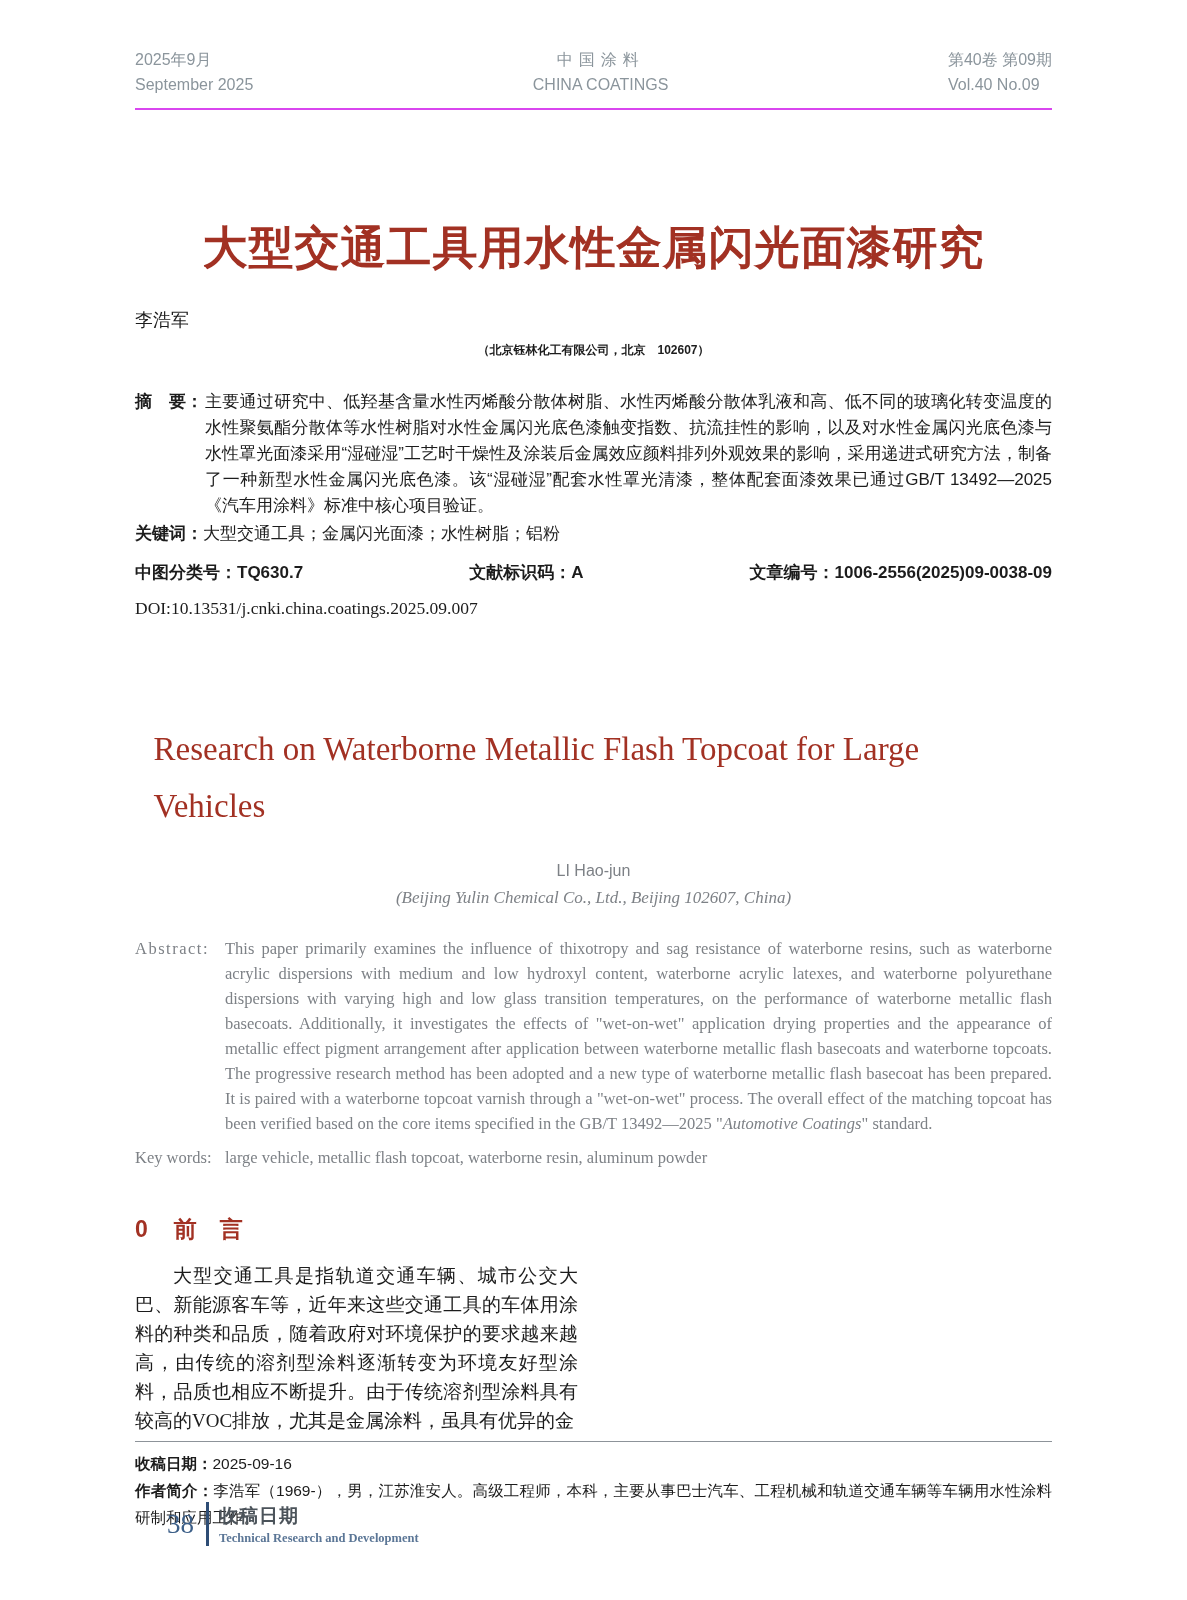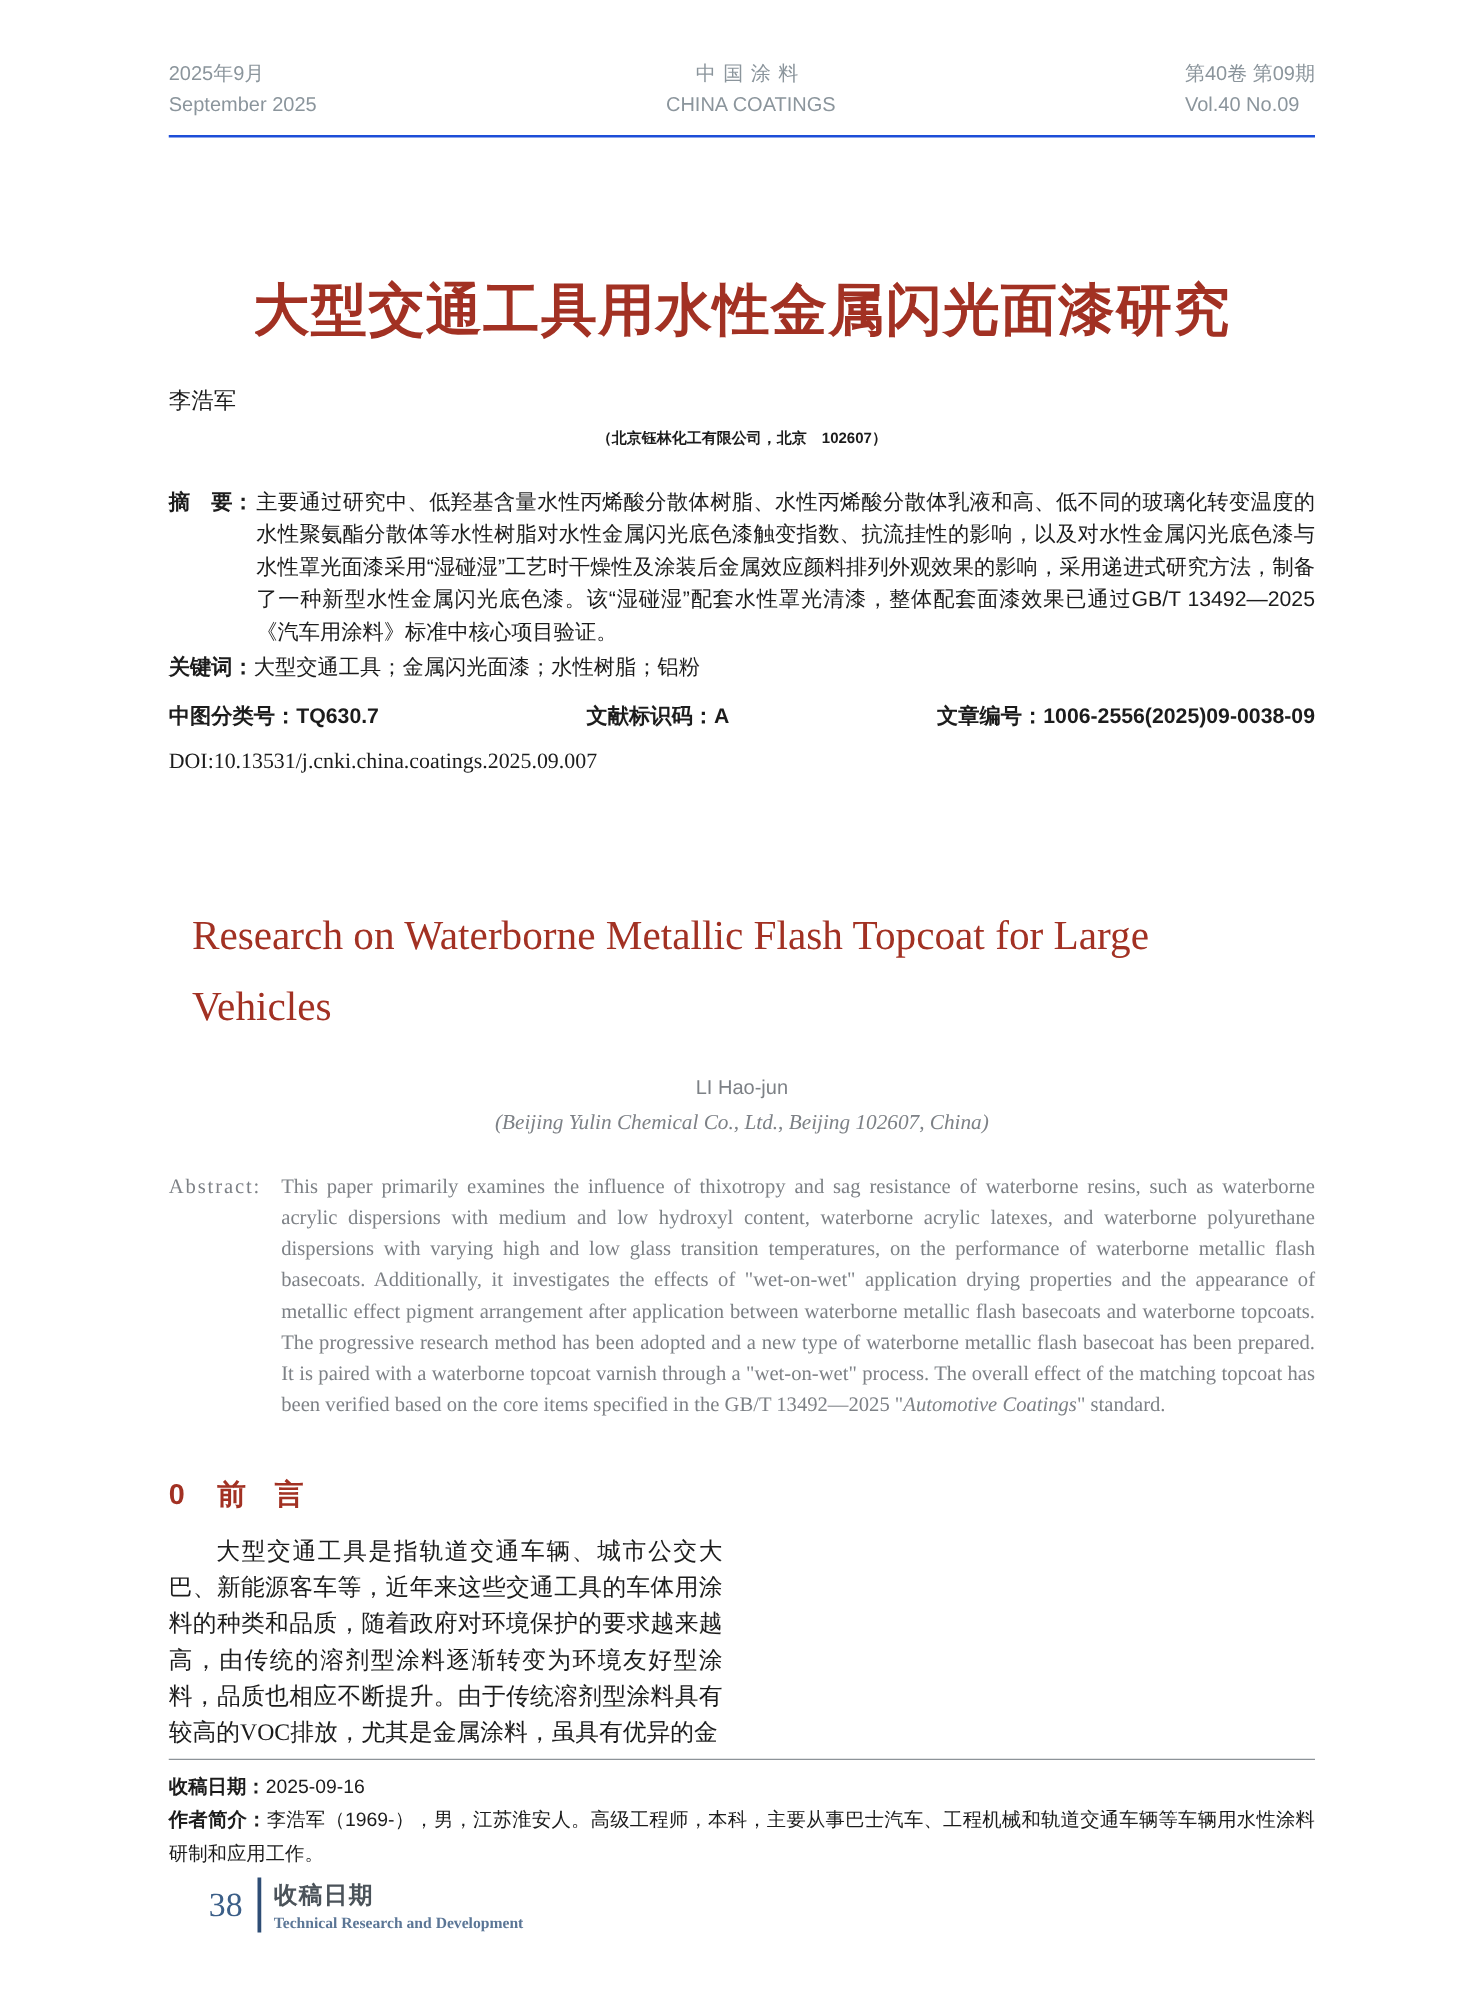--- a/index.html
+++ b/index.html
@@ -7,21 +7,21 @@
     width:1187px;height:1600px;position:relative;overflow:hidden;
     font-family:"Liberation Sans",sans-serif;color:#1c1c1c;
     -webkit-font-smoothing:antialiased;
   }
   .page{position:relative;width:917px;margin:0 auto;padding-top:48px;}
 
   
   .journal-header{
     display:flex;justify-content:space-between;align-items:flex-end;
     color:#8b959c;font-size:16px;line-height:1.55;
-    border-bottom:2px solid #1d4ed8;padding-bottom:10px;
+    border-bottom:2px solid #d946ef;padding-bottom:10px;
   }
   .jh-center{text-align:center;}
   .jh-right{text-align:left;}
   .jh-cn{letter-spacing:6px;}
 
   
   .title-cn{
     margin-top:108px;text-align:center;
     font-size:45px;font-weight:700;color:#a23123;letter-spacing:1px;
   }
@@ -150,20 +150,24 @@
   <h2 class="title-en" style="margin-bottom:0;">Research on Waterborne Metallic Flash Topcoat for Large Vehicles</h2>
 
   <div class="author-en">LI Hao-jun</div>
   <div class="affil-en">(Beijing Yulin Chemical Co., Ltd., Beijing 102607, China)</div>
 
   <div class="abstract-en hang">
     <span class="hang-label">Abstract:</span>
     <span>This paper primarily examines the influence of thixotropy and sag resistance of waterborne resins, such as waterborne acrylic dispersions with medium and low hydroxyl content, waterborne acrylic latexes, and waterborne polyurethane dispersions with varying high and low glass transition temperatures, on the performance of waterborne metallic flash basecoats. Additionally, it investigates the effects of "wet-on-wet" application drying properties and the appearance of metallic effect pigment arrangement after application between waterborne metallic flash basecoats and waterborne topcoats. The progressive research method has been adopted and a new type of waterborne metallic flash basecoat has been prepared. It is paired with a waterborne topcoat varnish through a "wet-on-wet" process. The overall effect of the matching topcoat has been verified based on the core items specified in the GB/T 13492—2025 "</span><span class="italic">Automotive Coatings</span><span>" standard.</span>
   </div>
 
+  <div class="keywords-en hang">
+    <span class="hang-label">Key words:</span>
+    <span>large vehicle, metallic flash topcoat, waterborne resin, aluminum powder</span>
+  </div>
 
   <h3 class="section-heading" style="margin-bottom:0;">
     <span class="sec-no">0</span><span>前　言</span>
   </h3>
 
   <div class="columns">
     <div class="col">
       <p class="indent">大型交通工具是指轨道交通车辆、城市公交大巴、新能源客车等，近年来这些交通工具的车体用涂料的种类和品质，随着政府对环境保护的要求越来越高，由传统的溶剂型涂料逐渐转变为环境友好型涂料，品质也相应不断提升。由于传统溶剂型涂料具有较高的VOC排放，尤其是金属涂料，虽具有优异的金</p>
     </div>
   </div>

